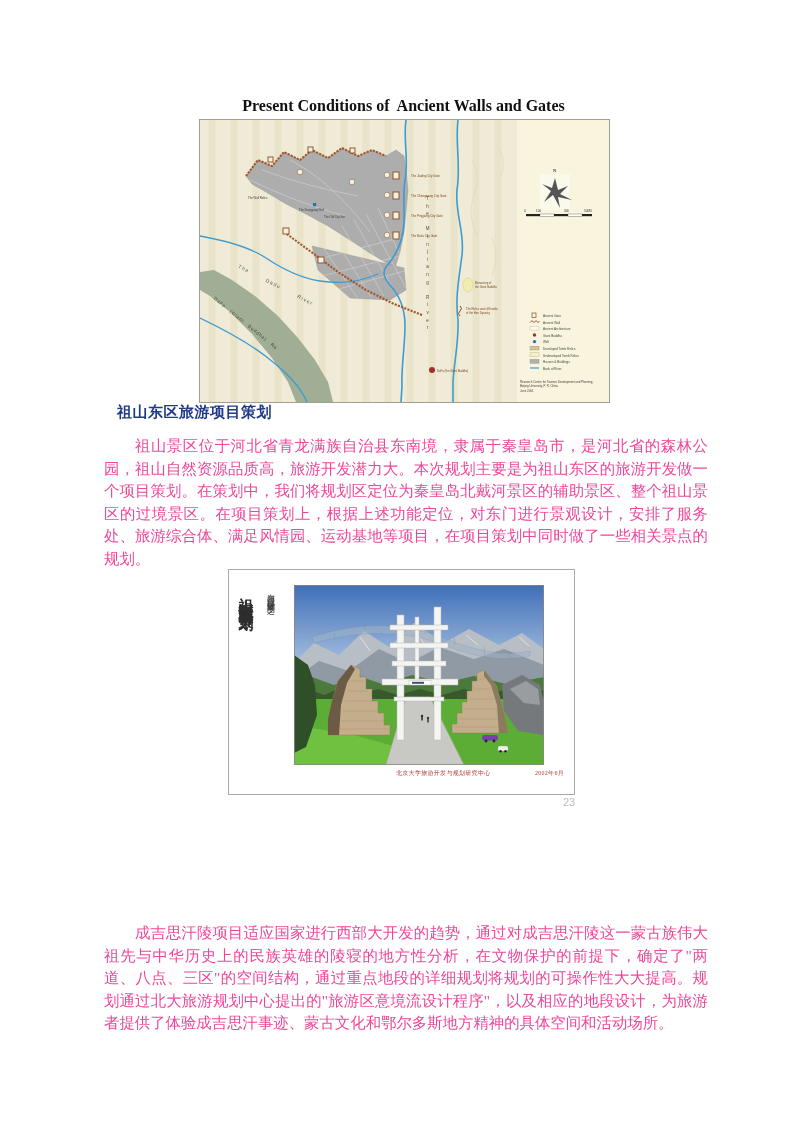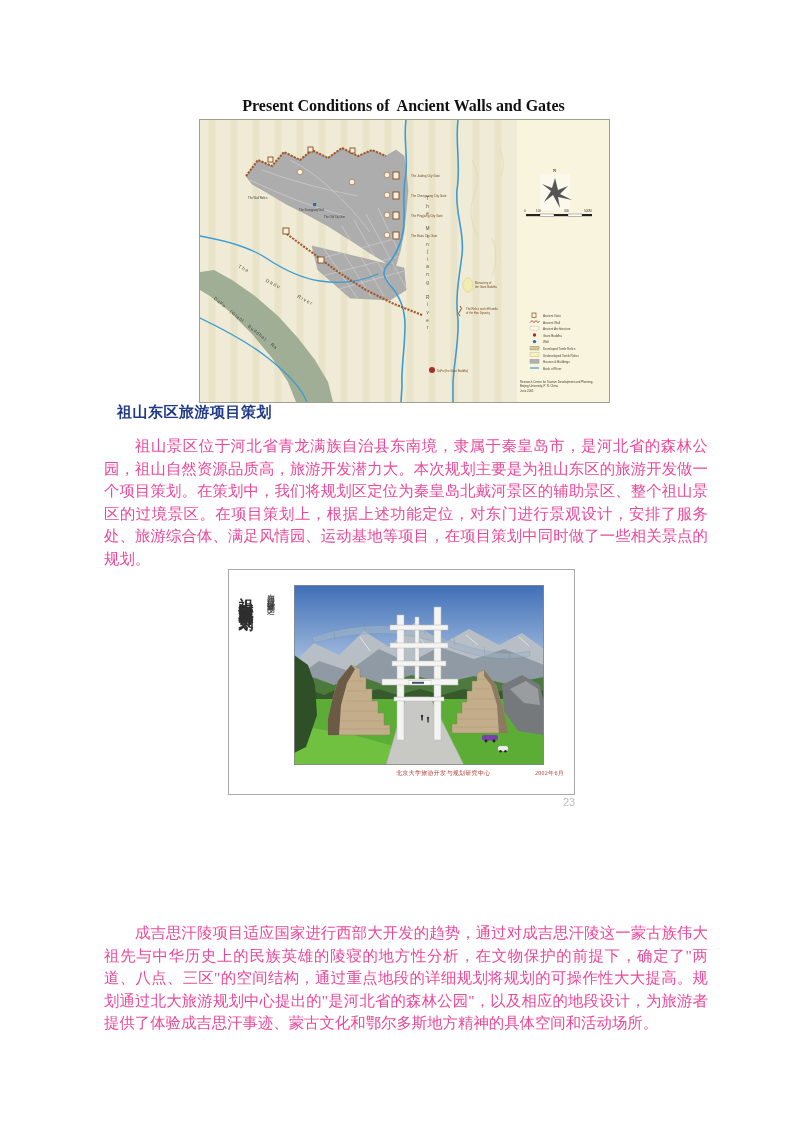--- a/index.html
+++ b/index.html
@@ -336,15 +336,15 @@
     </svg>
 
     <div class="credit-row">
       <span>北京大学旅游开发与规划研究中心</span>
       <span>2002年6月</span>
     </div>
   </div>
 
   <div class="page-number">23</div>
 
-  <p class="doc-para" id="para-2">成吉思汗陵项目适应国家进行西部大开发的趋势，通过对成吉思汗陵这一蒙古族伟大祖先与中华历史上的民族英雄的陵寝的地方性分析，在文物保护的前提下，确定了"两道、八点、三区"的空间结构，通过重点地段的详细规划将规划的可操作性大大提高。规划通过北大旅游规划中心提出的"是河北省的森林公园"，以及相应的地段设计，为旅游者提供了体验成吉思汗事迹、蒙古文化和鄂尔多斯地方精神的具体空间和活动场所。</p>
+  <p class="doc-para" id="para-2">成吉思汗陵项目适应国家进行西部大开发的趋势，通过对成吉思汗陵这一蒙古族伟大祖先与中华历史上的民族英雄的陵寝的地方性分析，在文物保护的前提下，确定了"两道、八点、三区"的空间结构，通过重点地段的详细规划将规划的可操作性大大提高。规划通过北大旅游规划中心提出的"旅游区意境流设计程序"，以及相应的地段设计，为旅游者提供了体验成吉思汗事迹、蒙古文化和鄂尔多斯地方精神的具体空间和活动场所。</p>
 
 </div>
 
 </body></html>

